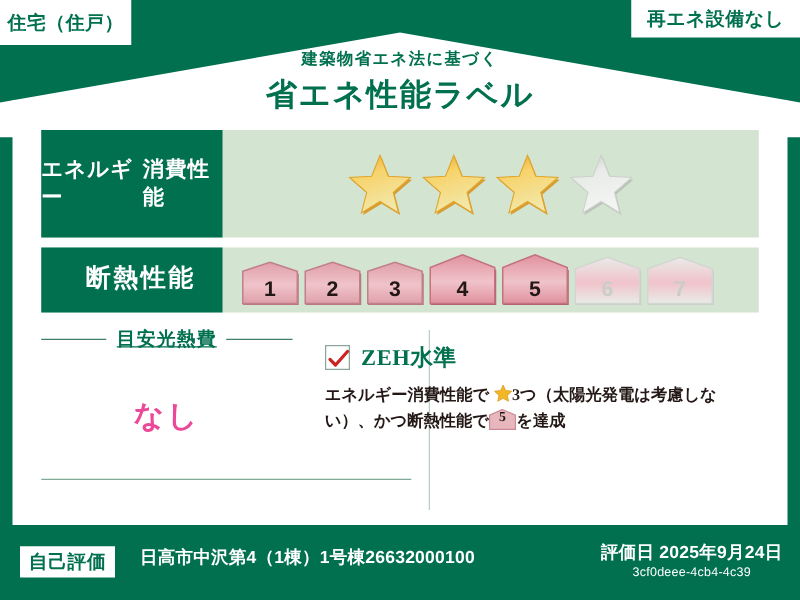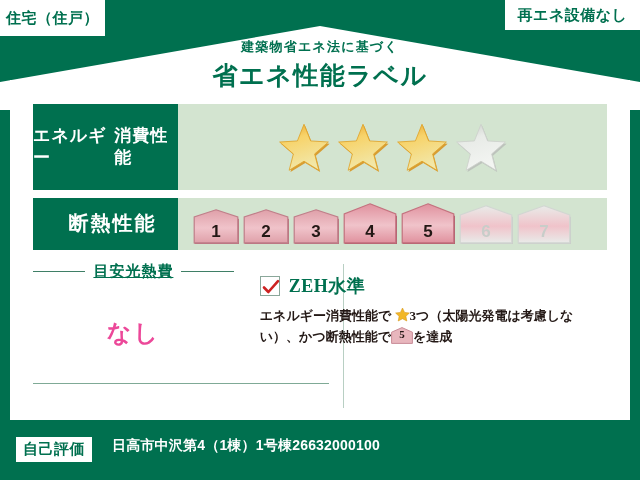--- a/index.html
+++ b/index.html
@@ -402,14 +402,18 @@
           </span><span>を達成</span>
         </div>
       </div>
     </div>
   </div>
 
   <div class="footer-left">
     <span class="self-eval">自己評価</span>
     <span class="addr">日高市中沢第4（1棟）1号棟26632000100</span>
   </div>
+  <div class="footer-right">
+    <div class="eval-date">評価日 2025年9月24日</div>
+    <div class="eval-hash">3cf0deee-4cb4-4c39</div>
+  </div>
 
 </div>
 
 </body></html>

